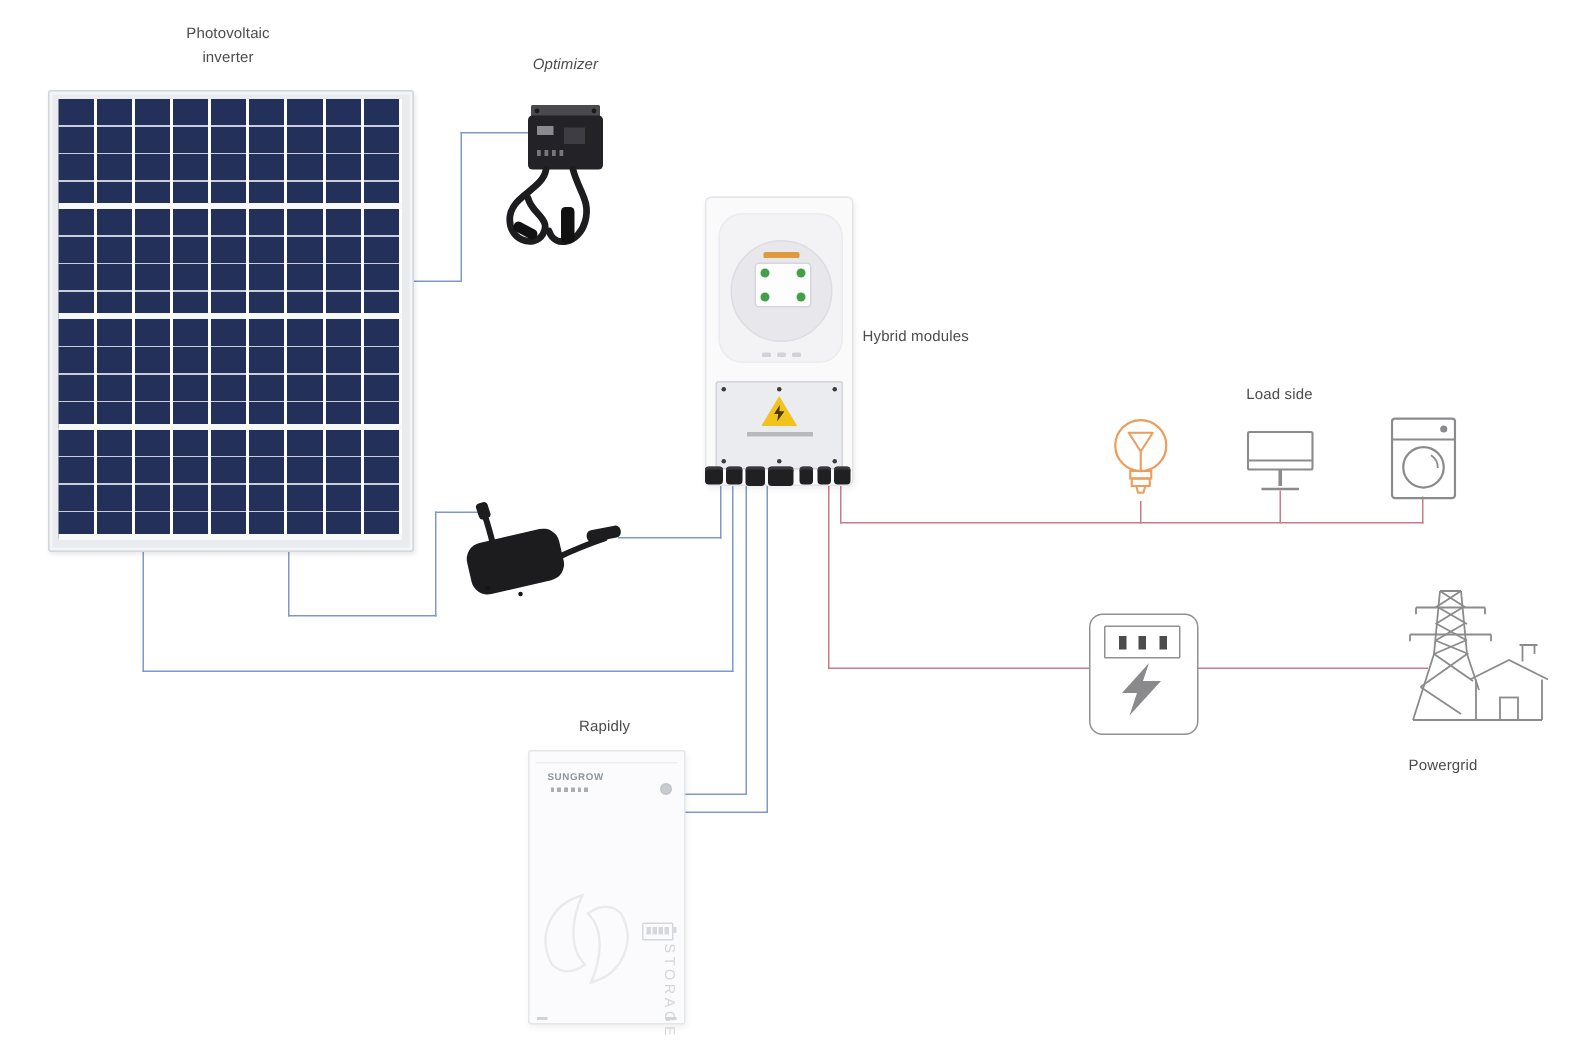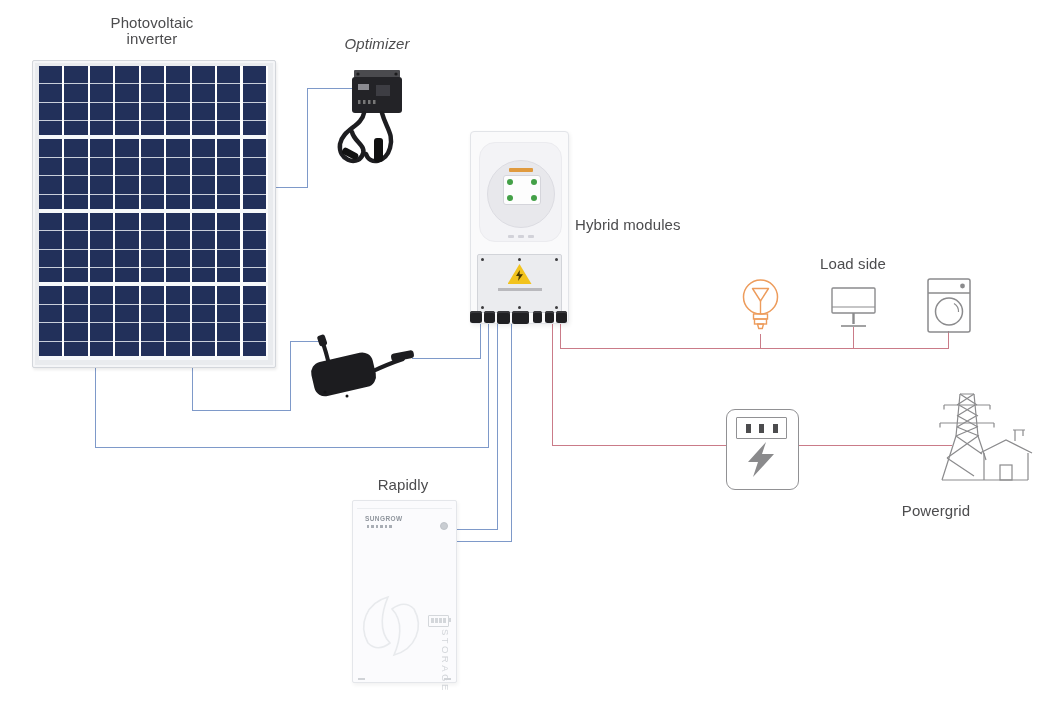--- a/index.html
+++ b/index.html
@@ -1,18 +1,18 @@
 <!DOCTYPE html>
 <html style="--dc-wire: #7e99c9; --ac-wire: #ca7b88; --bulb: #ed9c5c; --icon-gray: #8b8b8d; --label-text: #4c4c4e; --warning-yellow: #f2c31d; --panel-cell: #22305a; --panel-frame: #e9ebee;"><head>
 <meta charset="utf-8">
 <style>
   html,body{margin:0;padding:0;background:#fff;}
   #canvas{position:relative;width:1059px;height:704px;background:#fff;overflow:hidden;
           font-family:"Liberation Sans",sans-serif;}
-  .label{position:absolute;color:var(--label-text,#4c4c4e);font-size:15px;line-height:16px;
+  .label{position:absolute;color:var(--label-text,#4c4c4e);font-size:10px;line-height:16px;
          text-align:center;letter-spacing:.1px;}
   .label.left{text-align:left;}
   
   .wire{position:absolute;}
   .wire i{position:absolute;display:block;}
   .wire-b i{background:var(--dc-wire,#7e99c9);}
   .wire-r i{background:var(--ac-wire,#ca7b88);}
   
   .pv{position:absolute;left:32px;top:60px;width:242px;height:306px;
       background:var(--panel-frame,#e9ebee);border:1px solid #d3d6db;border-radius:2px;
@@ -262,15 +262,15 @@
       <path d="M8,13 H54 M8,13 V17.5 M54,13 V17.5"></path>
       <path d="M4,31 H58 M4,31 V35.5 M58,31 V35.5"></path>
       <path d="M20,44 L6,88 M42,44 L50,68"></path>
       <path d="M20,44 L46,62 M42,44 L11,66 M11,66 L38,84"></path>
       <path d="M6,88 H92"></path>
       <path d="M44,61 L70,48 L96,61 M48,61 V88 M92,61 V88"></path>
       <rect x="64" y="73" width="12" height="15"></rect>
       <path d="M79,38 V49 M87,38 V44 M77,38 H89"></path>
     </g>
   </svg>
-  <div class="label" style="left:886px;top:503px;width:100px;">Powergrid</div>
+  <div class="label" style="left:912px;top:503px;width:100px;">Powergrid</div>
 
 </div>
 
 </body></html>

